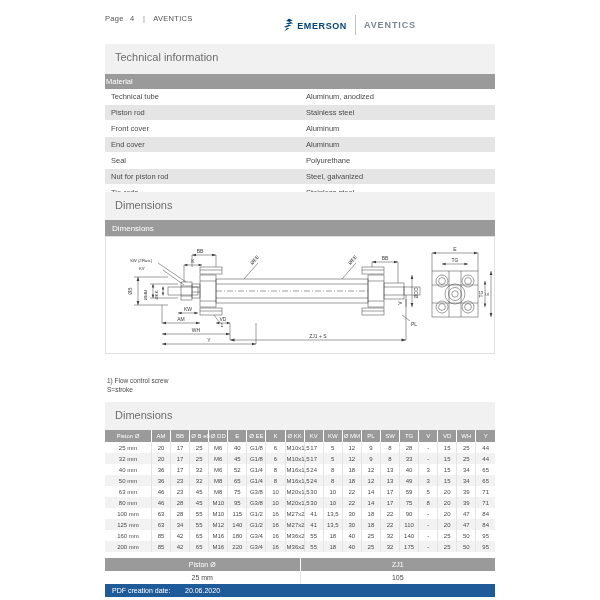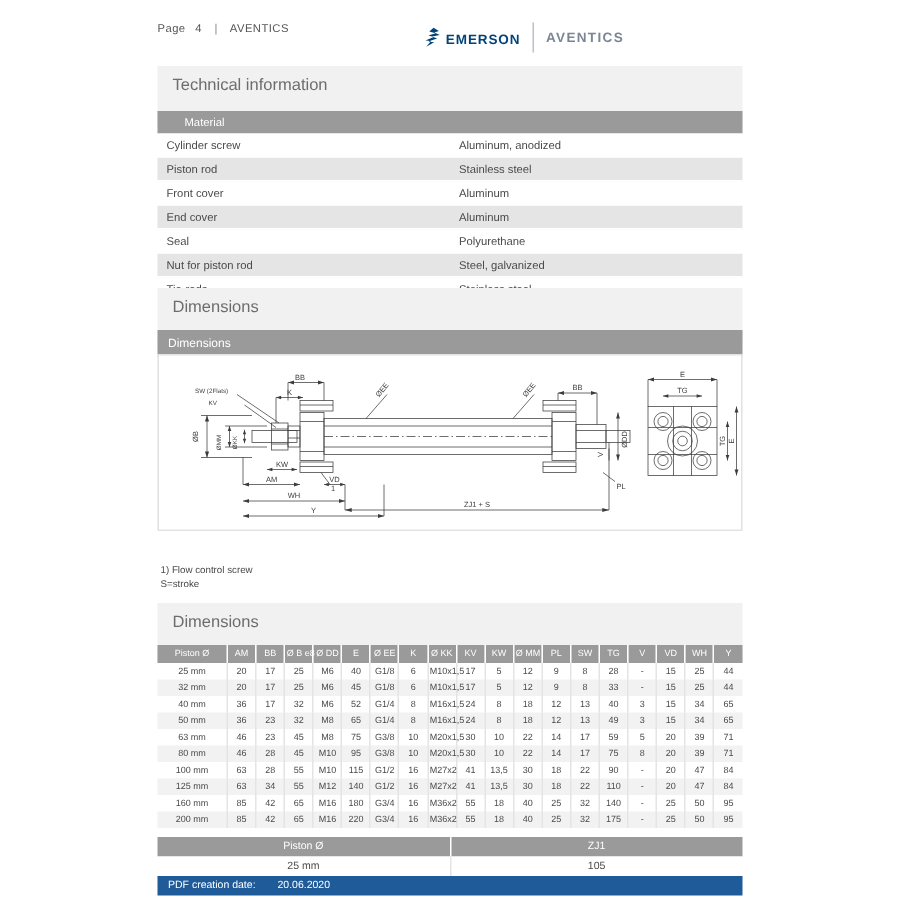--- a/index.html
+++ b/index.html
@@ -103,21 +103,21 @@
     position: absolute;
     left: 105px;
     top: 74px;
   }
   .mat-table th {
     background: #9a9a9a;
     color: #fff;
     font-size: 7.5px;
     font-weight: normal;
     text-align: left;
-    padding: 3px 18px;
+    padding: 3px 1px;
     border: none;
   }
   .mat-table td {
     font-size: 7.5px;
     color: #4a4a4a;
     padding: 3px 6px;
     border-bottom: 1px solid #ffffff;
   }
   .mat-table tr.odd td  { background: #ffffff; }
   .mat-table tr.even td { background: #e5e5e5; }
@@ -247,21 +247,21 @@
 </div>
 
 <table class="mat-table">
   <thead>
     <tr>
       <th colspan="2">Material</th>
     </tr>
   </thead>
   <tbody id="material-body">
       <tr class="odd">
-        <td class="c1">Cylinder screw</td>
+        <td class="c1">Technical tube</td>
         <td class="c1">Aluminum, anodized</td>
       </tr>
       <tr class="even">
         <td class="c1">Piston rod</td>
         <td class="c1">Stainless steel</td>
       </tr>
       <tr class="odd">
         <td class="c1">Front cover</td>
         <td class="c1">Aluminum</td>
       </tr>

